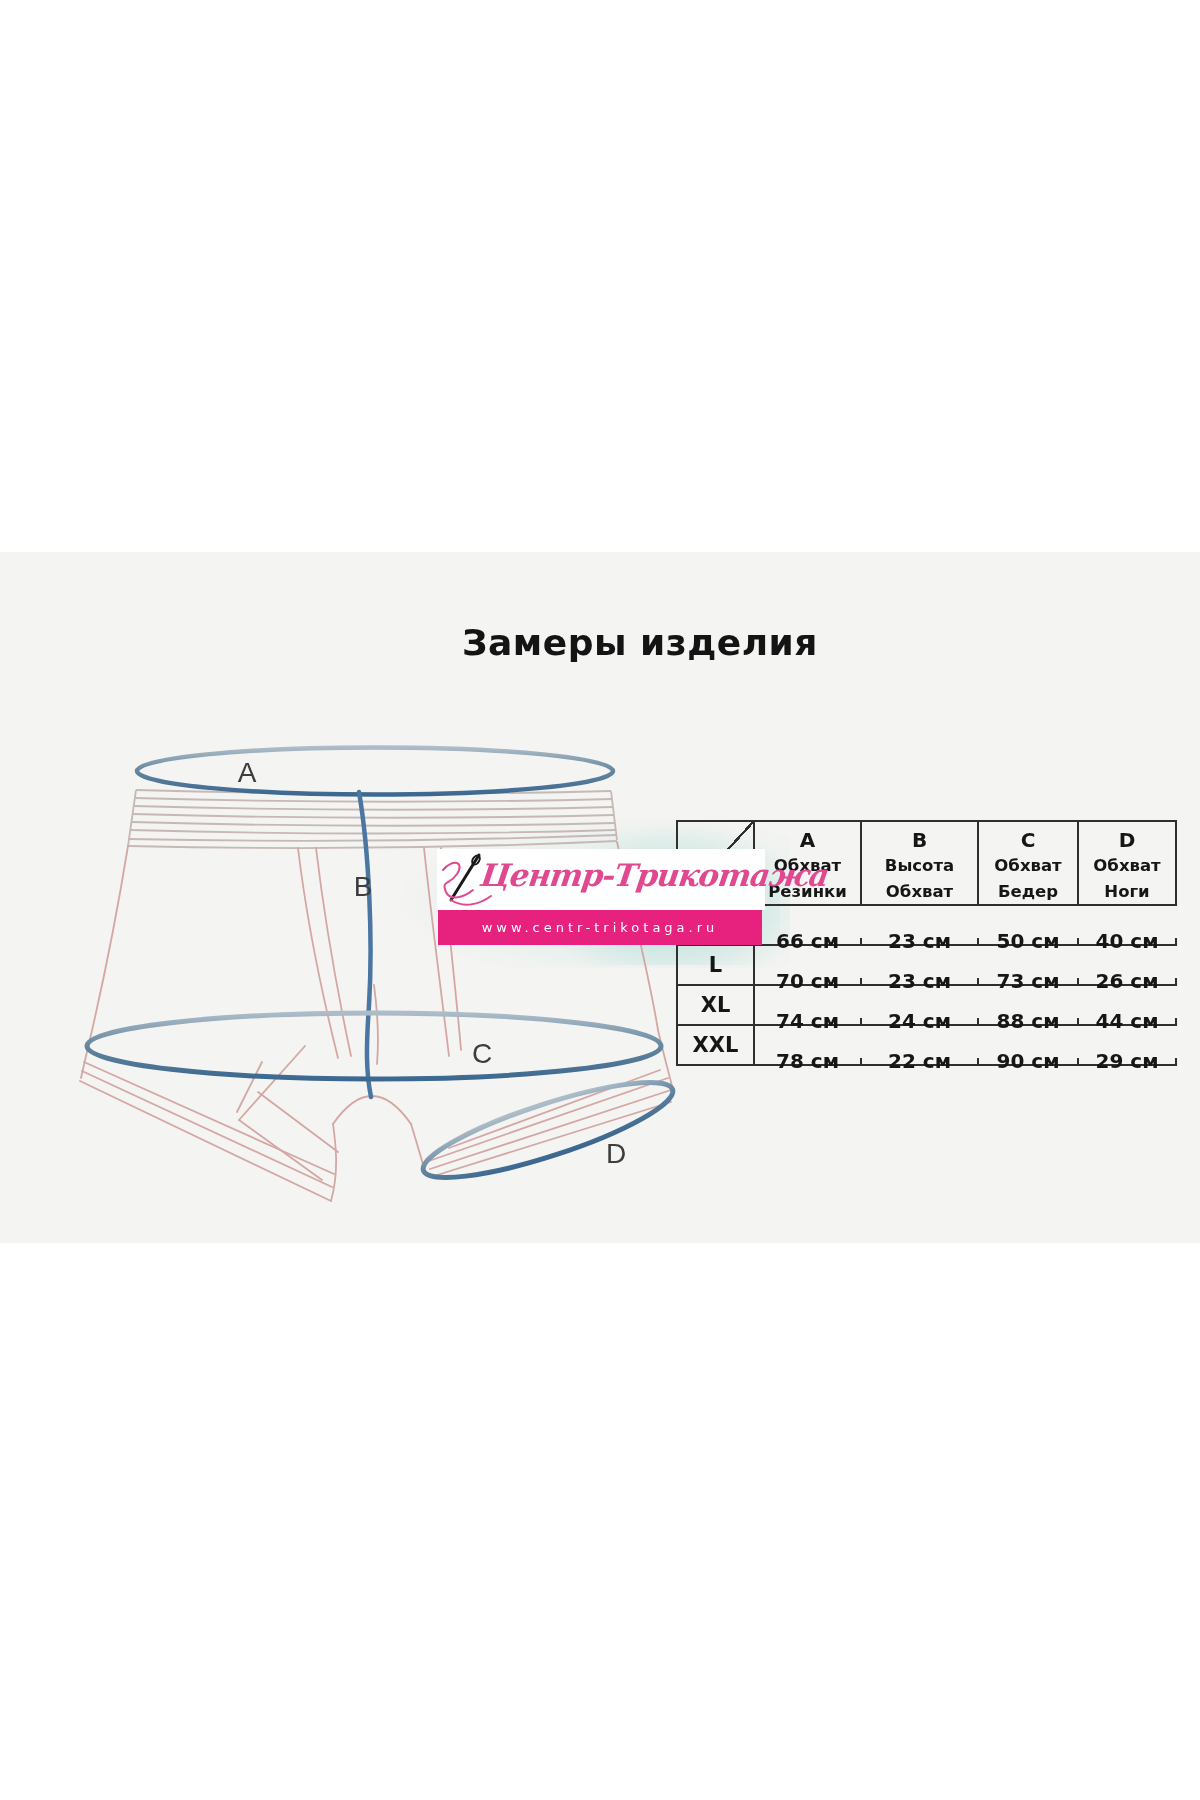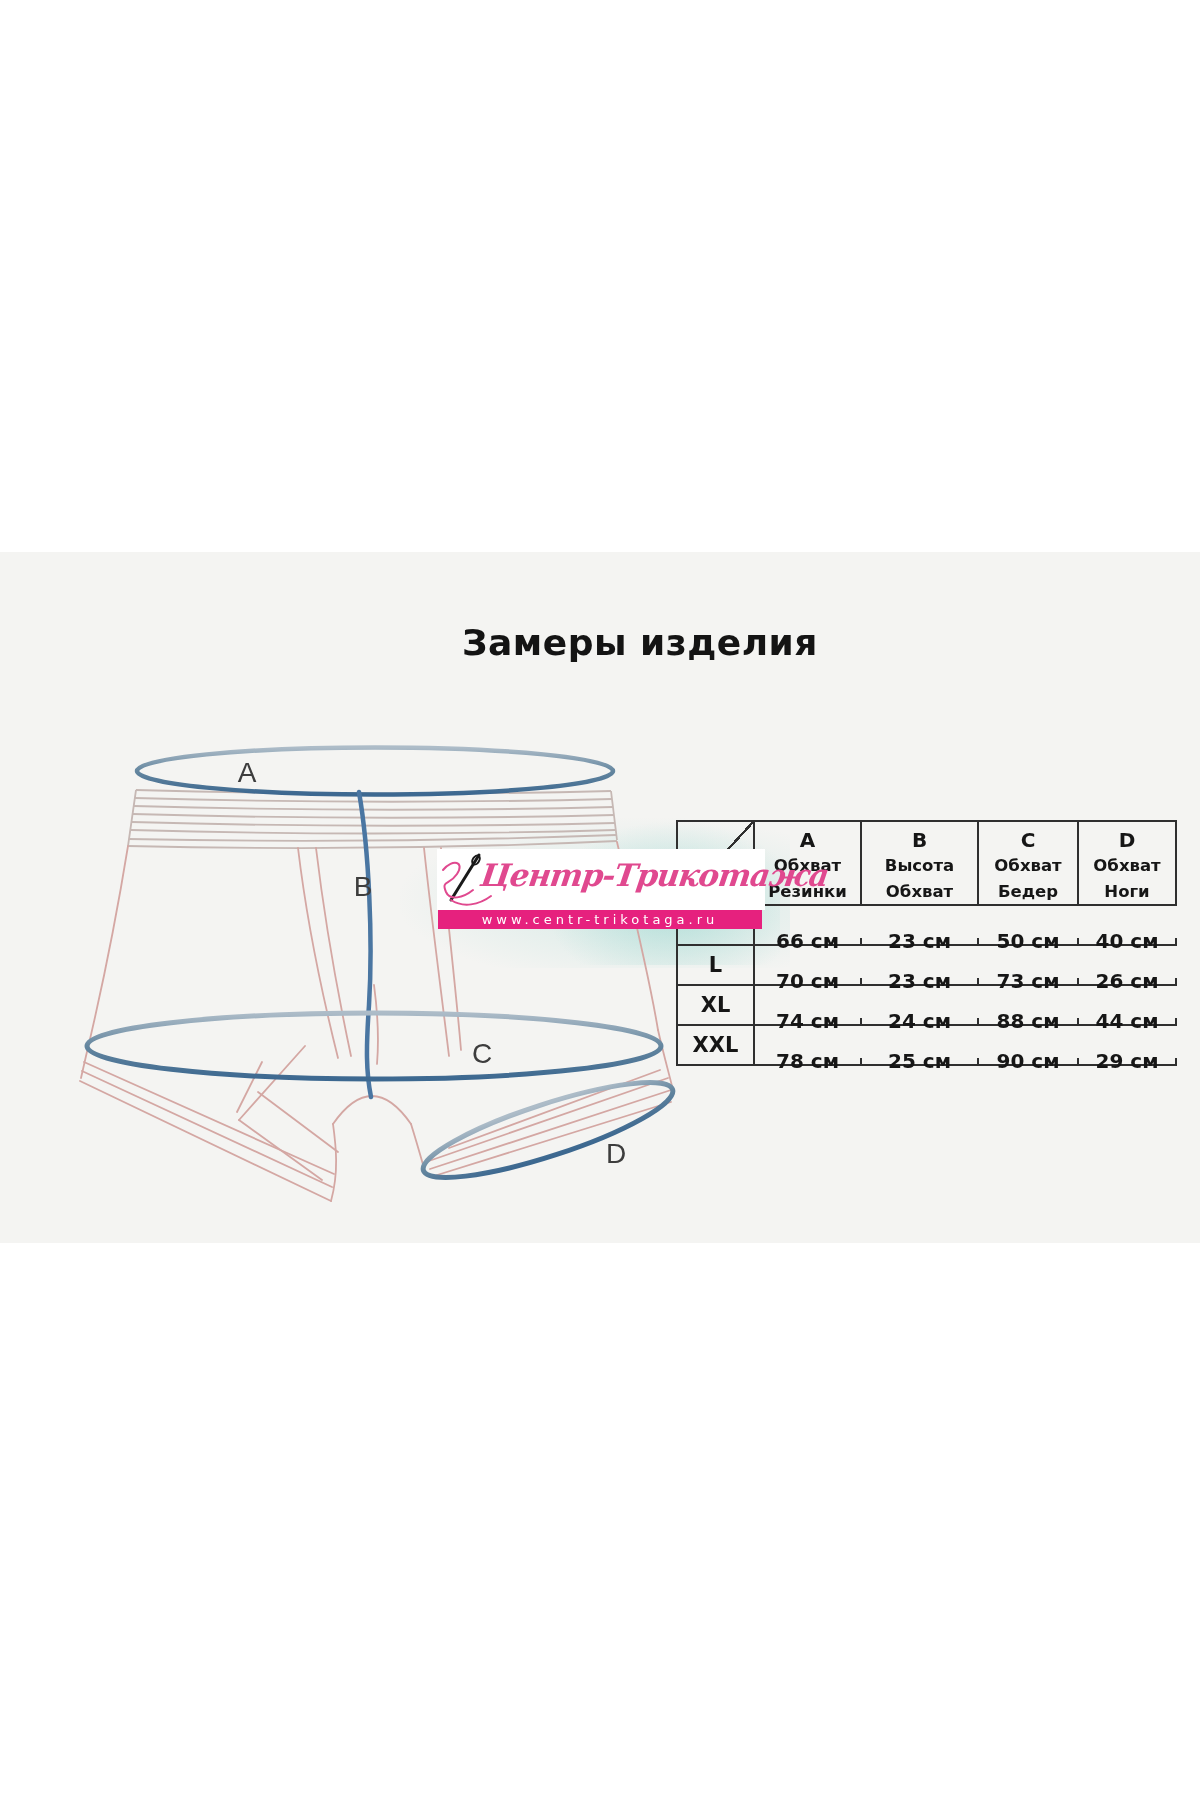--- a/index.html
+++ b/index.html
@@ -31,21 +31,21 @@
   .head{flex-direction:column;justify-content:flex-start;padding-top:5px;}
   .head .letter{font:700 20px "DejaVu Sans",sans-serif;line-height:26px;}
   .head .sub{font:700 16.5px "DejaVu Sans",sans-serif;line-height:26px;}
   .size{font:700 21px "DejaVu Sans",sans-serif;}
   .val{font:700 20px "DejaVu Sans",sans-serif;margin-top:32px;}
   
   #wm-box{position:absolute;left:437px;top:849px;width:328px;height:61px;background:#ffffff;}
   #wm-brand{position:absolute;left:44px;top:8px;font:italic 700 31px "DejaVu Serif",serif;
       color:#e0498f;letter-spacing:-1px;white-space:nowrap;transform:skewX(-8deg);}
   #needle{position:absolute;left:0px;top:1px;}
-  #wm-banner{position:absolute;left:438px;top:910px;width:324px;height:19px;background:#e6217e;
+  #wm-banner{position:absolute;left:438px;top:910px;width:324px;height:35px;background:#e6217e;
       display:flex;align-items:center;justify-content:center;}
   #wm-url{font:400 13px "DejaVu Sans",sans-serif;color:#ffffff;letter-spacing:4px;white-space:nowrap;}
 </style>
 </head>
 <body>
 
 <div id="page">
 
   <div id="photo-area"></div>
 
@@ -151,21 +151,21 @@
     <div class="cell val">26 см</div>
 
     <div class="cell size">XL</div>
     <div class="cell val">74 см</div>
     <div class="cell val">24 см</div>
     <div class="cell val">88 см</div>
     <div class="cell val">44 см</div>
 
     <div class="cell size">XXL</div>
     <div class="cell val">78 см</div>
-    <div class="cell val">25 см</div>
+    <div class="cell val">22 см</div>
     <div class="cell val">90 см</div>
     <div class="cell val">29 см</div>
   </div>
 
   <div id="wm-box">
     <svg id="needle" width="56" height="60" viewBox="0 0 56 60">
       <path d="M42,5 L14,50" stroke="#1a1a1a" stroke-width="3" fill="none" stroke-linecap="round"></path>
       <ellipse cx="39" cy="10" rx="3.2" ry="5" transform="rotate(32 39 10)" fill="none" stroke="#1a1a1a" stroke-width="2"></ellipse>
       <path d="M6,20 C16,8 28,12 20,24 C12,36 4,30 9,42 C13,51 26,48 36,40 M14,50 C26,58 42,55 54,46" stroke="#e0498f" stroke-width="2" fill="none" stroke-linecap="round"></path>
     </svg>

